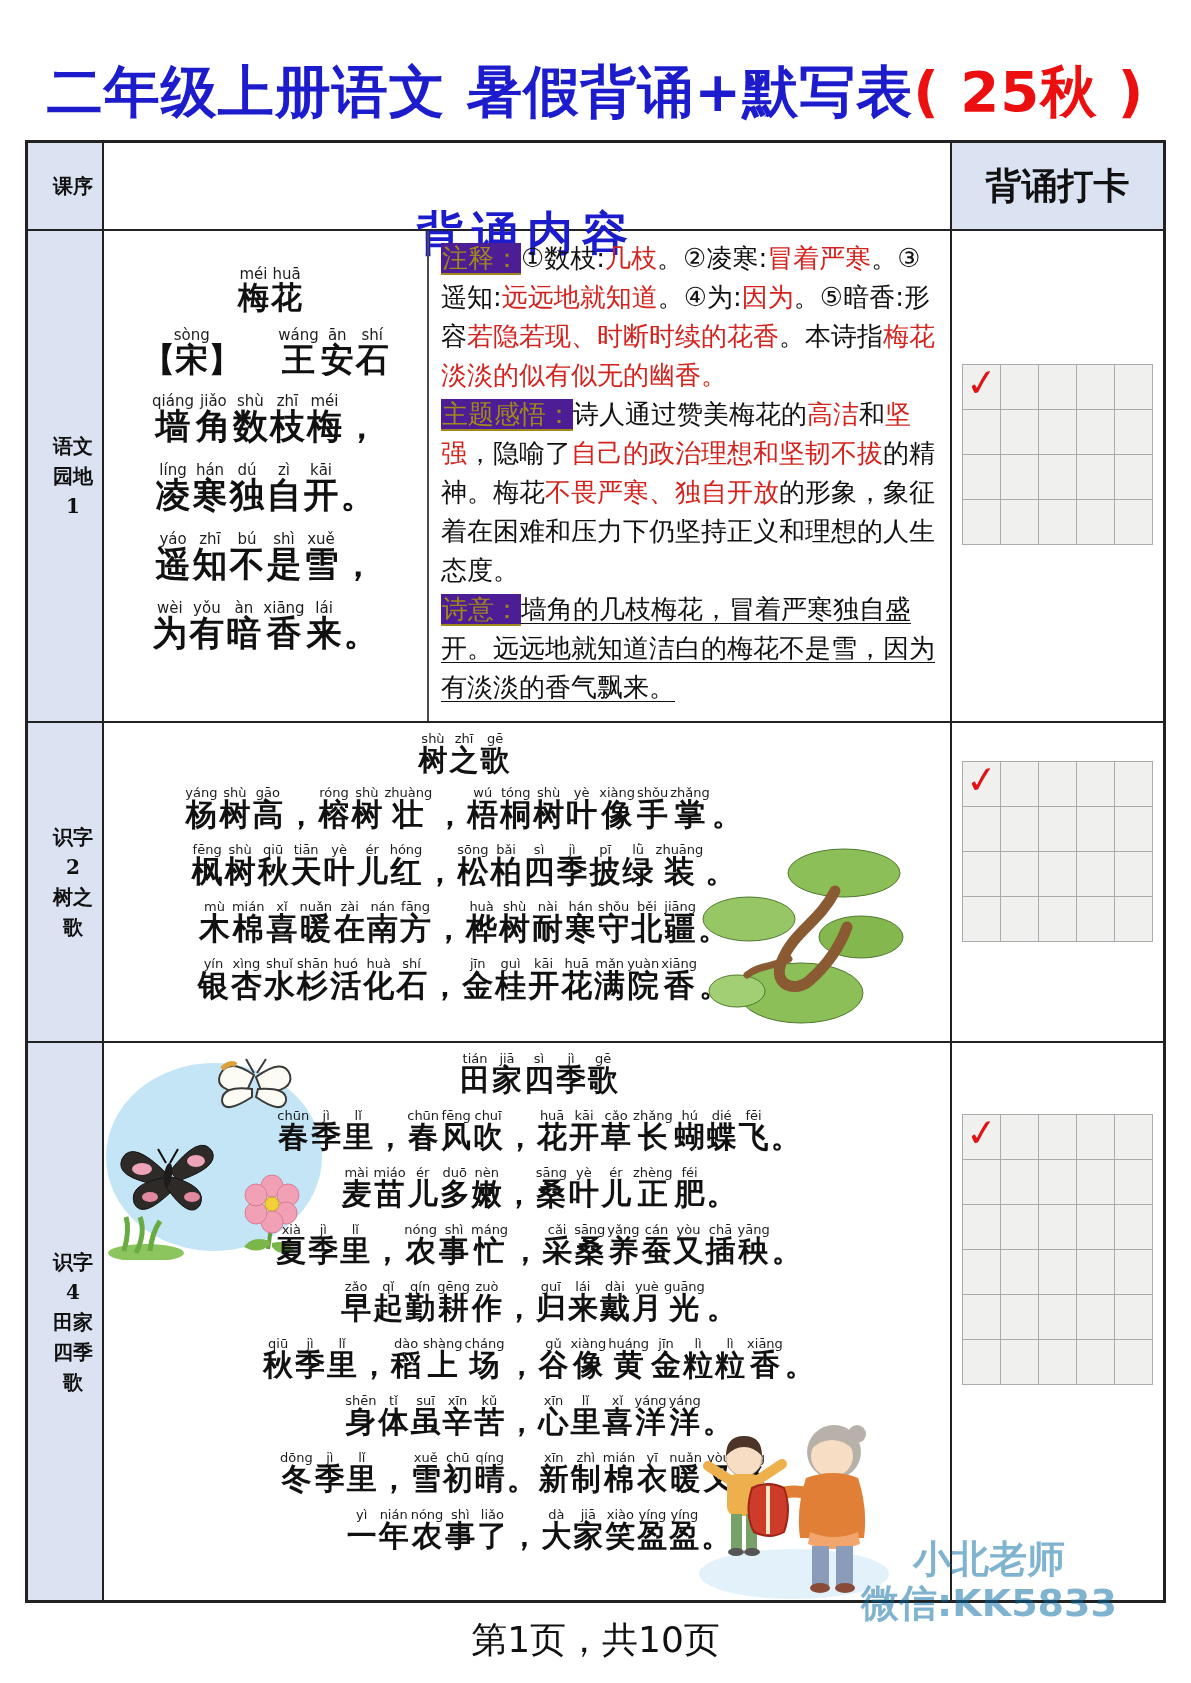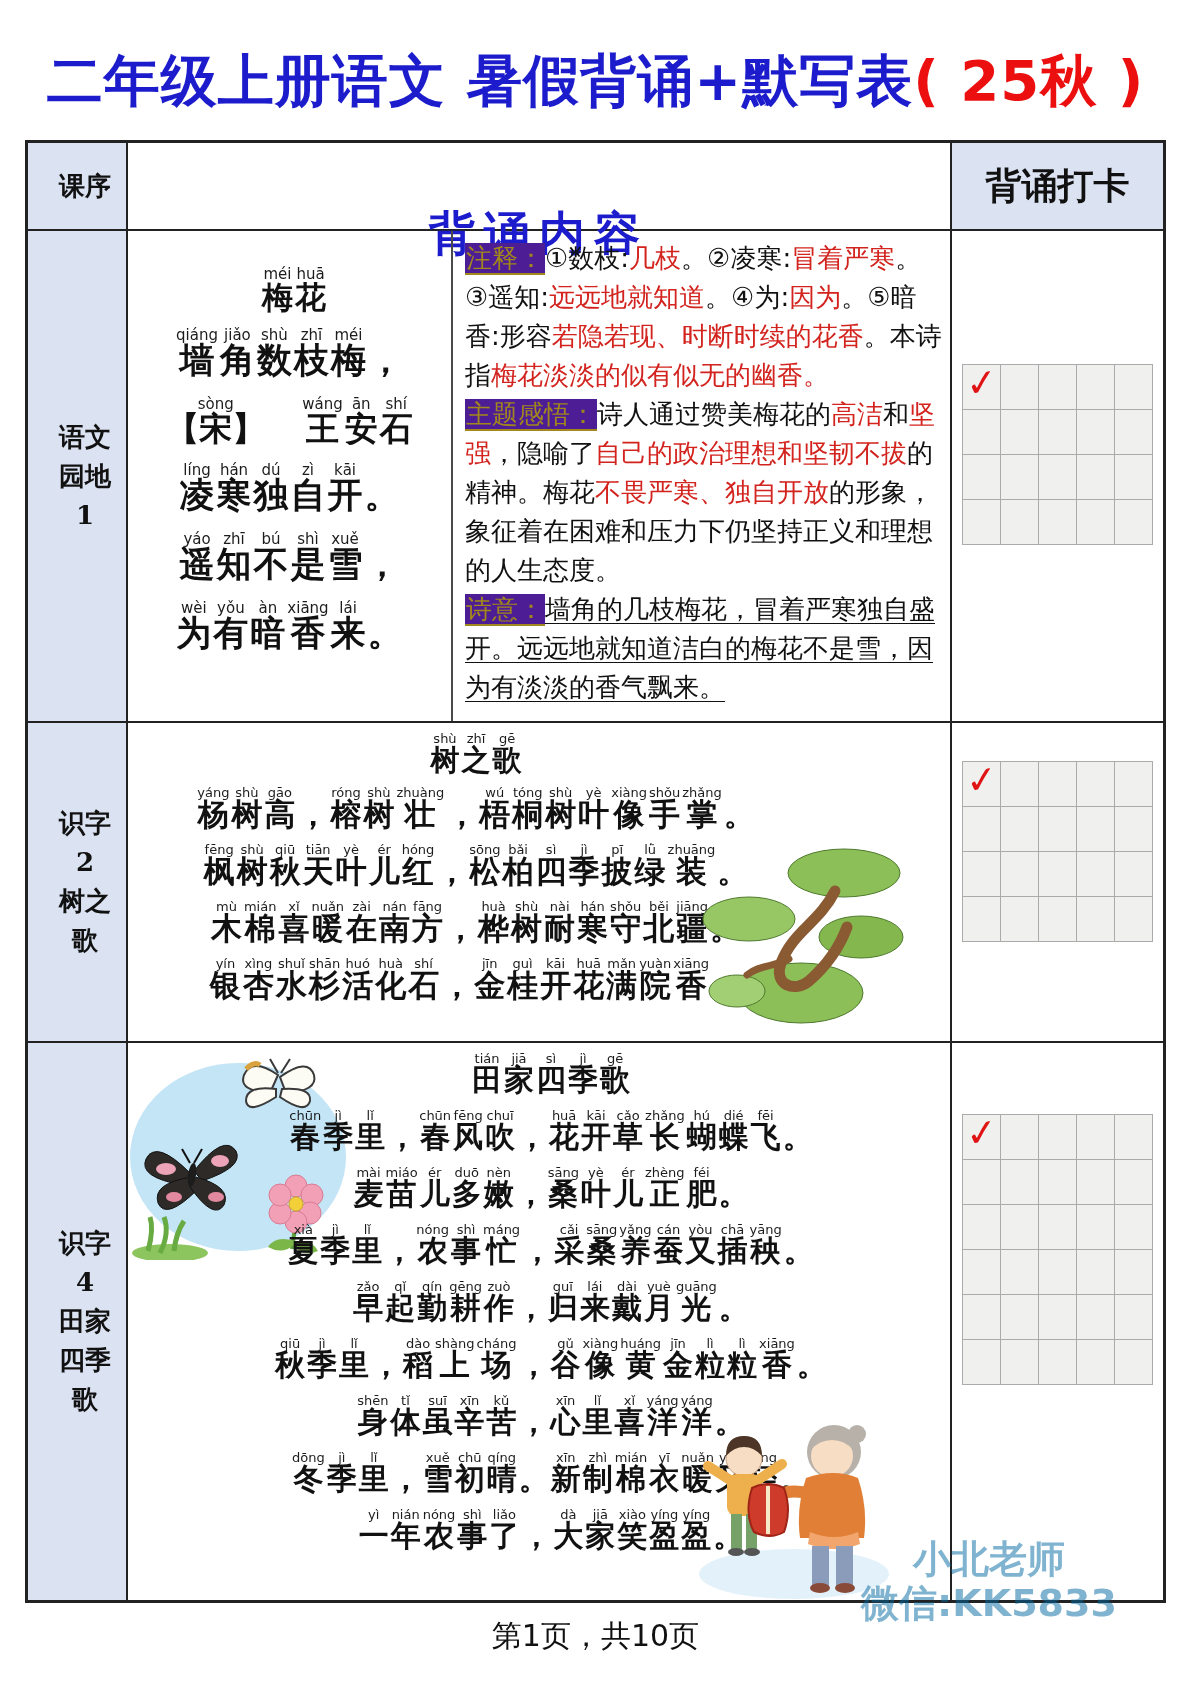--- a/index.html
+++ b/index.html
@@ -1,31 +1,31 @@
 <!DOCTYPE html>
 <html><head>
 <meta charset="utf-8">
 <style>
   html,body{margin:0;padding:0;}
   body{width:1191px;height:1683px;background:#ffffff;position:relative;overflow:hidden;
        font-family:"DejaVu Sans",sans-serif;color:#111;}
   .page{position:absolute;inset:0;}
   
-  .title{margin:0;padding-top:44px;text-align:center;font-size:56px;font-weight:800;
+  .title{margin:0;padding-top:55px;text-align:center;font-size:56px;font-weight:800;
          color:#1c1ccd;letter-spacing:1px;white-space:nowrap;}
   .title .t-red{color:#ec0f0f;}
   
   .tbl{position:absolute;left:25px;top:140px;width:1141px;border:3px solid #222;box-sizing:border-box;background:#fff;}
   .hrow,.trow{display:flex;box-sizing:border-box;}
   .hrow{height:88px;border-bottom:2px solid #222;}
   .trow{border-bottom:2px solid #222;}
   .trow.r3{border-bottom:none;}
-  .cell-lesson{width:100px;background:#dbe2f1;border-right:2px solid #222;box-sizing:border-box;
+  .cell-lesson{width:76px;background:#dbe2f1;border-right:2px solid #222;box-sizing:border-box;
       display:flex;flex-direction:column;align-items:center;justify-content:center;
-      font-family:"DejaVu Serif",serif;font-weight:700;font-size:26px;line-height:1.5;padding-left:16px;}
+      font-family:"DejaVu Serif",serif;font-weight:700;font-size:20px;line-height:1.5;padding-left:16px;}
   .cell-content{flex:1;position:relative;box-sizing:border-box;overflow:hidden;}
   .cell-checkin{width:213px;border-left:2px solid #222;box-sizing:border-box;
       display:flex;justify-content:center;align-items:flex-start;background:#fff;}
   .hrow .cell-checkin{background:#dbe2f1;align-items:center;font-size:36px;font-weight:700;}
   .h-content{display:flex;align-items:center;justify-content:center;height:100%;
       font-size:46px;font-weight:800;color:#1c1ccd;letter-spacing:9px;margin-top:48px;}
   .r1{height:492px;}
   .r2{height:320px;}
   .r3{height:557px;}
   
@@ -57,21 +57,21 @@
   .g3{margin-top:71px;}
   .gcell{width:38px;height:45px;background:#f0f0ee;border-right:1px solid #ababab;
       border-bottom:1px solid #ababab;box-sizing:border-box;position:relative;}
   .check{position:absolute;left:3px;top:-4px;color:#e01414;font-size:38px;font-weight:700;
       transform:rotate(-6deg);line-height:1.2;}
   
   .pine{position:absolute;right:46px;top:116px;}
   .butterfly{position:absolute;left:0;top:2px;}
   .family{position:absolute;right:56px;bottom:0;}
   
-  .footer{position:absolute;left:0;right:0;top:1616px;text-align:center;font-size:30px;color:#111;}
+  .footer{position:absolute;left:0;right:0;top:1616px;text-align:center;font-size:36px;color:#111;}
   .watermark{position:absolute;left:856px;top:1538px;width:266px;text-align:center;
       color:#0369a1;opacity:.5;font-size:38px;font-weight:700;line-height:1.15;pointer-events:none;}
 </style>
 </head>
 <body>
 
 <div class="page">
 
   <h1 class="title"><span>二年级上册语文 暑假背诵+默写表</span><span class="t-red">( 25秋 )</span></h1>
 
@@ -86,22 +86,22 @@
     <div class="trow r1">
       <div class="cell-lesson">
           <div>语文</div>
           <div>园地</div>
           <div>1</div>
         </div>
       <div class="cell-content">
         <div class="row1-flex">
           <div class="poem">
             <div class="ruby-line poem-title"><ruby>梅<rt>méi</rt></ruby><ruby>花<rt>huā</rt></ruby></div>
+            <div class="ruby-line poem-author"><ruby>【宋】<rt>sòng</rt></ruby><ruby>　<rt>&nbsp;</rt></ruby><ruby>王<rt>wáng</rt></ruby><ruby>安<rt>ān</rt></ruby><ruby>石<rt>shí</rt></ruby></div>
             <div class="ruby-line"><ruby>墙<rt>qiáng</rt></ruby><ruby>角<rt>jiǎo</rt></ruby><ruby>数<rt>shù</rt></ruby><ruby>枝<rt>zhī</rt></ruby><ruby>梅<rt>méi</rt></ruby><ruby>，<rt>&nbsp;</rt></ruby></div>
-            <div class="ruby-line poem-author"><ruby>【宋】<rt>sòng</rt></ruby><ruby>　<rt>&nbsp;</rt></ruby><ruby>王<rt>wáng</rt></ruby><ruby>安<rt>ān</rt></ruby><ruby>石<rt>shí</rt></ruby></div>
             <div class="ruby-line"><ruby>凌<rt>líng</rt></ruby><ruby>寒<rt>hán</rt></ruby><ruby>独<rt>dú</rt></ruby><ruby>自<rt>zì</rt></ruby><ruby>开<rt>kāi</rt></ruby><ruby>。<rt>&nbsp;</rt></ruby></div>
             <div class="ruby-line"><ruby>遥<rt>yáo</rt></ruby><ruby>知<rt>zhī</rt></ruby><ruby>不<rt>bú</rt></ruby><ruby>是<rt>shì</rt></ruby><ruby>雪<rt>xuě</rt></ruby><ruby>，<rt>&nbsp;</rt></ruby></div>
             <div class="ruby-line"><ruby>为<rt>wèi</rt></ruby><ruby>有<rt>yǒu</rt></ruby><ruby>暗<rt>àn</rt></ruby><ruby>香<rt>xiāng</rt></ruby><ruby>来<rt>lái</rt></ruby><ruby>。<rt>&nbsp;</rt></ruby></div>
           </div>
           <div class="annots">
             <p class="ann"><span class="alabel">注释：</span><span class="seg">①数枝:</span><span class="seg red">几枝</span><span class="seg">。②凌寒:</span><span class="seg red">冒着严寒</span><span class="seg">。③遥知:</span><span class="seg red">远远地就知道</span><span class="seg">。④为:</span><span class="seg red">因为</span><span class="seg">。⑤暗香:形容</span><span class="seg red">若隐若现、时断时续的花香</span><span class="seg">。本诗指</span><span class="seg red">梅花淡淡的似有似无的幽香。</span></p>
             <p class="ann"><span class="alabel">主题感悟：</span><span class="seg">诗人通过赞美梅花的</span><span class="seg red">高洁</span><span class="seg">和</span><span class="seg red">坚强</span><span class="seg">，隐喻了</span><span class="seg red">自己的政治理想和坚韧不拔</span><span class="seg">的精神。梅花</span><span class="seg red">不畏严寒、独自开放</span><span class="seg">的形象，象征着在困难和压力下仍坚持正义和理想的人生态度。</span></p>
             <p class="ann u"><span class="alabel">诗意：</span><span class="seg">墙角的几枝梅花，冒着严寒独自盛开。远远地就知道洁白的梅花不是雪，因为有淡淡的香气飘来。</span></p>
           </div>
         </div>

